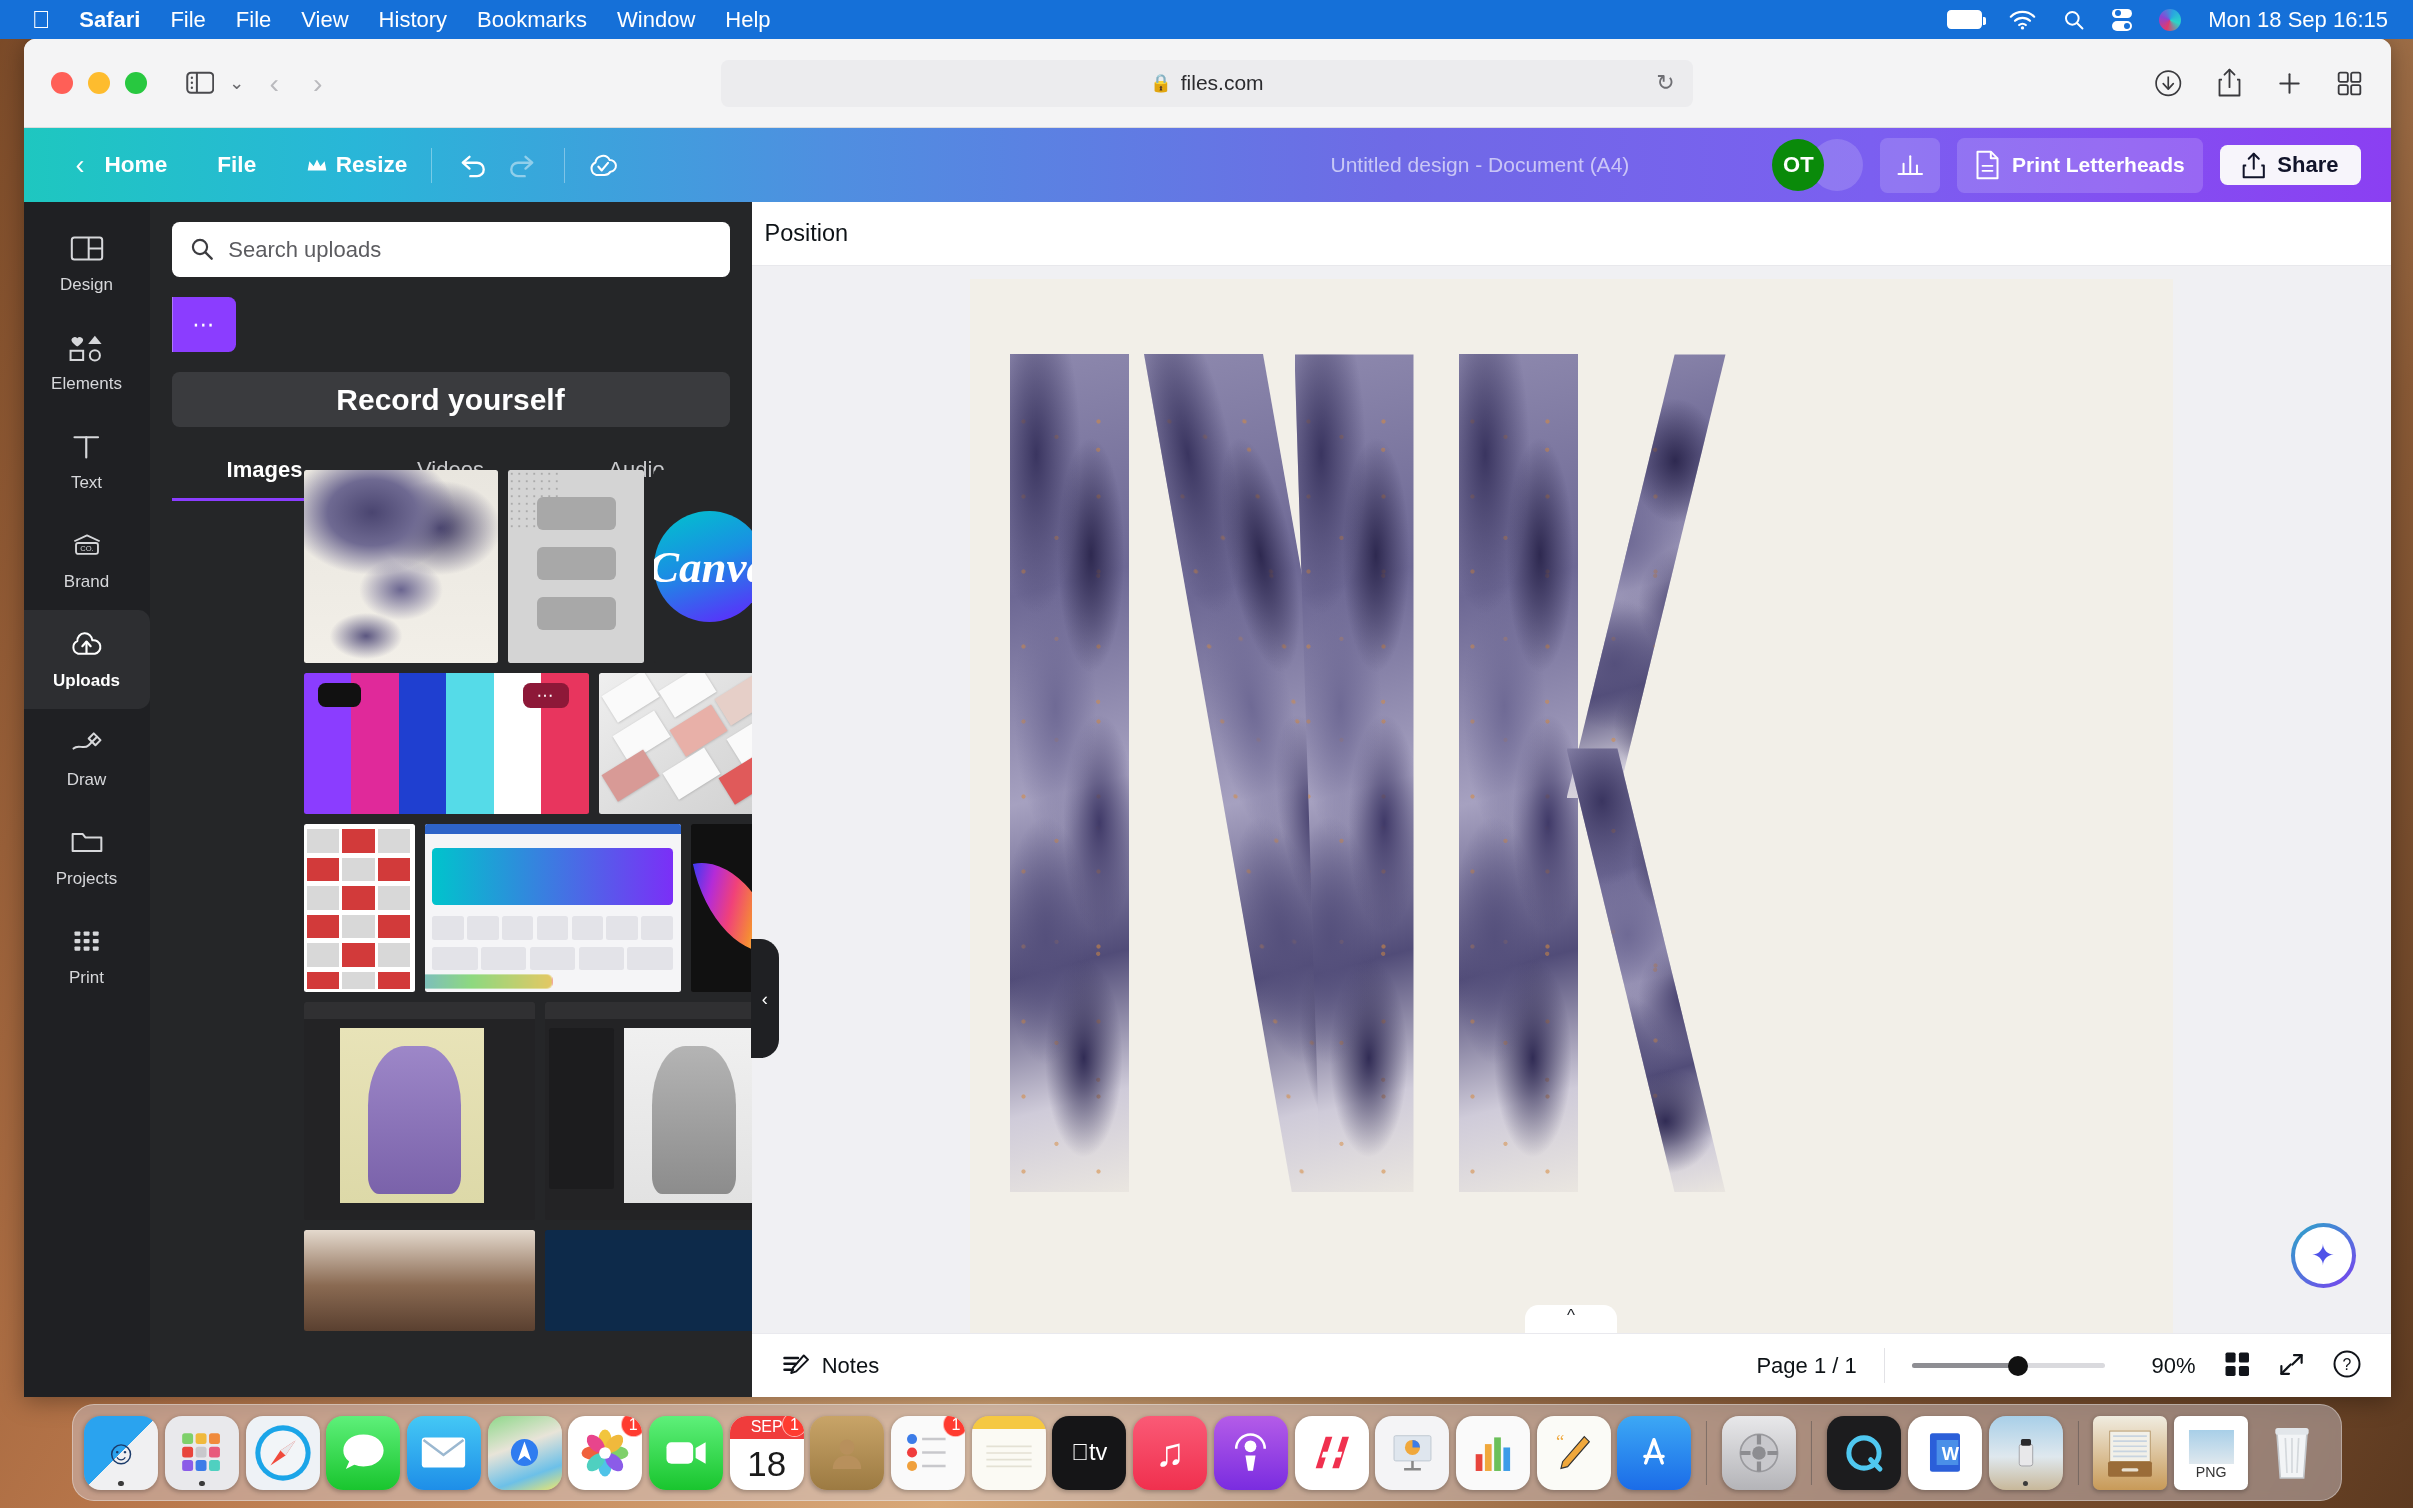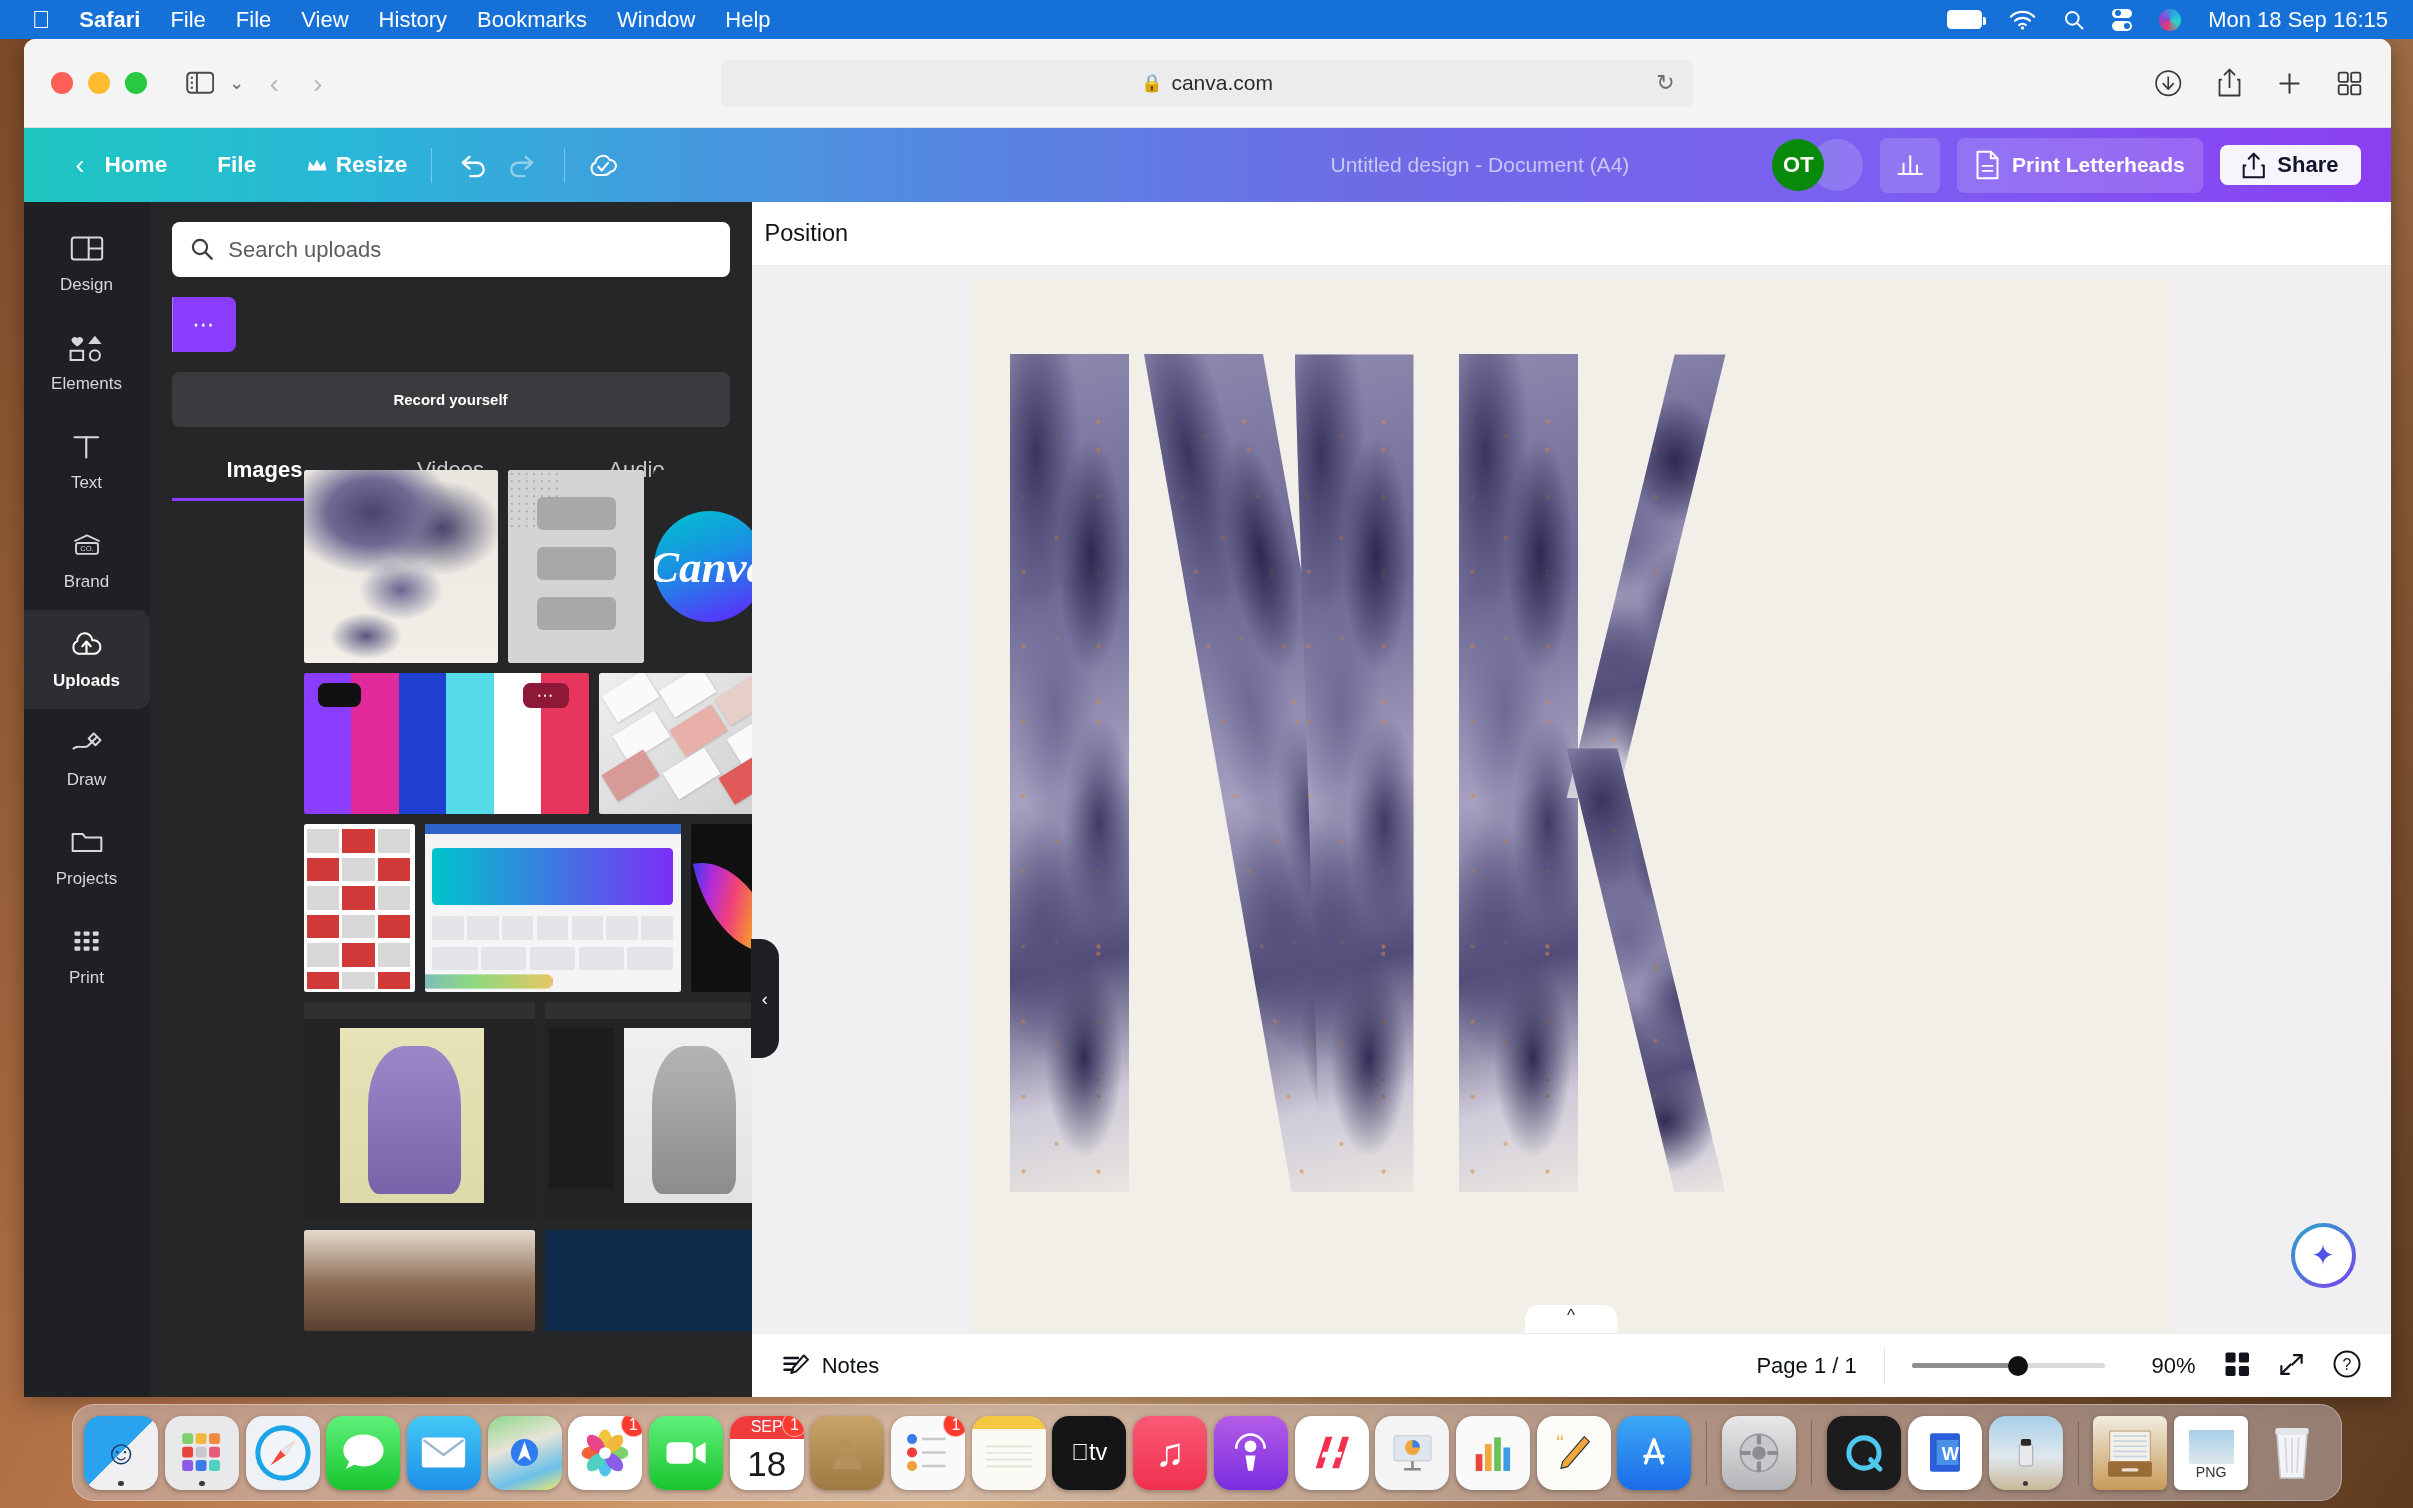--- a/index.html
+++ b/index.html
@@ -112,21 +112,21 @@
     margin: 0 22px; height: 55px; background: #fff; border-radius: 7.5px; display: flex; align-items: center;
     padding: 0 18.4px; gap: 13.4px; color: #5c5c60; font-size: 22px;
   }
   .btn-upload-row { margin: 20px 22px 0; display: flex; height: 55px; }
   .btn-upload { flex: 1; background: #8b3dff; color: #fff; border-radius: 7.5px 0 0 7.5px;
     display: flex; align-items: center; justify-content: center; font-size: 22px; font-weight: bold; }
   .btn-upload-more { width: 64px; background: #8b3dff; border-radius: 0 7.5px 7.5px 0; color: #fff;
     display: flex; align-items: center; justify-content: center; font-size: 22px; letter-spacing: 1.7px;
     border-left: 0.8px solid rgba(255,255,255,.3); }
   .btn-record { margin: 20px 22px 0; height: 55px; background: #3a3b3e; color: #fff; border-radius: 7.5px;
-    display: flex; align-items: center; justify-content: center; font-size: 15px; font-weight: bold; }
+    display: flex; align-items: center; justify-content: center; font-size: 30px; font-weight: bold; }
   .tabs { display: flex; margin: 30px 22px 0; }
   .tab { flex: 1; text-align: center; color: #c7c8cb; font-size: 22px; padding-bottom: 15px; }
   .tab.active { color: #fff; font-weight: bold; border-bottom: 3.4px solid #8b3dff; }
   .grid { position: absolute; left: 15px; right: 0; top: 268px; bottom: 0; overflow: hidden; }
   .grow { display: flex; gap: 10px; margin-bottom: 10px; padding-left: 139px; }
   .gcell { border-radius: 2.5px; overflow: hidden; position: relative; flex-shrink: 0; }
 
   
   .tn-ink { background:
       radial-gradient(ellipse 60% 45% at 35% 22%, #4a4570 0%, #6f6a92 38%, rgba(200,196,215,0) 72%),
@@ -300,21 +300,21 @@
       <span class="navchev">‹</span>
       <span class="navchev second">›</span>
       <span class="sb-icon shield" style="margin-left:687px">
         <svg width="22" height="27" viewBox="0 0 26 32">
           <path d="M13 1 L24 5 v12 c0 8-6 12-11 14 C8 29 2 25 2 17 V5 Z" fill="#3d3d41"></path>
           <path d="M13 1 L24 5 v12 c0 8-6 12-11 14 Z" fill="#88888c"></path>
         </svg>
       </span>
       <div class="addr">
         <span class="lock">🔒</span>
-        <span>canva.com</span>
+        <span>files.com</span>
         <span class="reload">↻</span>
       </div>
       <div class="sb-right">
         <svg width="28.5" height="28.5" viewBox="0 0 34 34">
           <circle cx="17" cy="17" r="14.5" stroke="#3a3a3e" stroke-width="2" fill="none"></circle>
           <line x1="17" y1="9" x2="17" y2="23" stroke="#3a3a3e" stroke-width="2"></line>
           <path d="M11 17.5 L17 24 L23 17.5" stroke="#3a3a3e" stroke-width="2" fill="none" stroke-linecap="round" stroke-linejoin="round"></path>
         </svg>
         <svg width="25" height="30" viewBox="0 0 30 36">
           <path d="M15 2 L15 23" stroke="#3a3a3e" stroke-width="2.2" stroke-linecap="round"></path>

